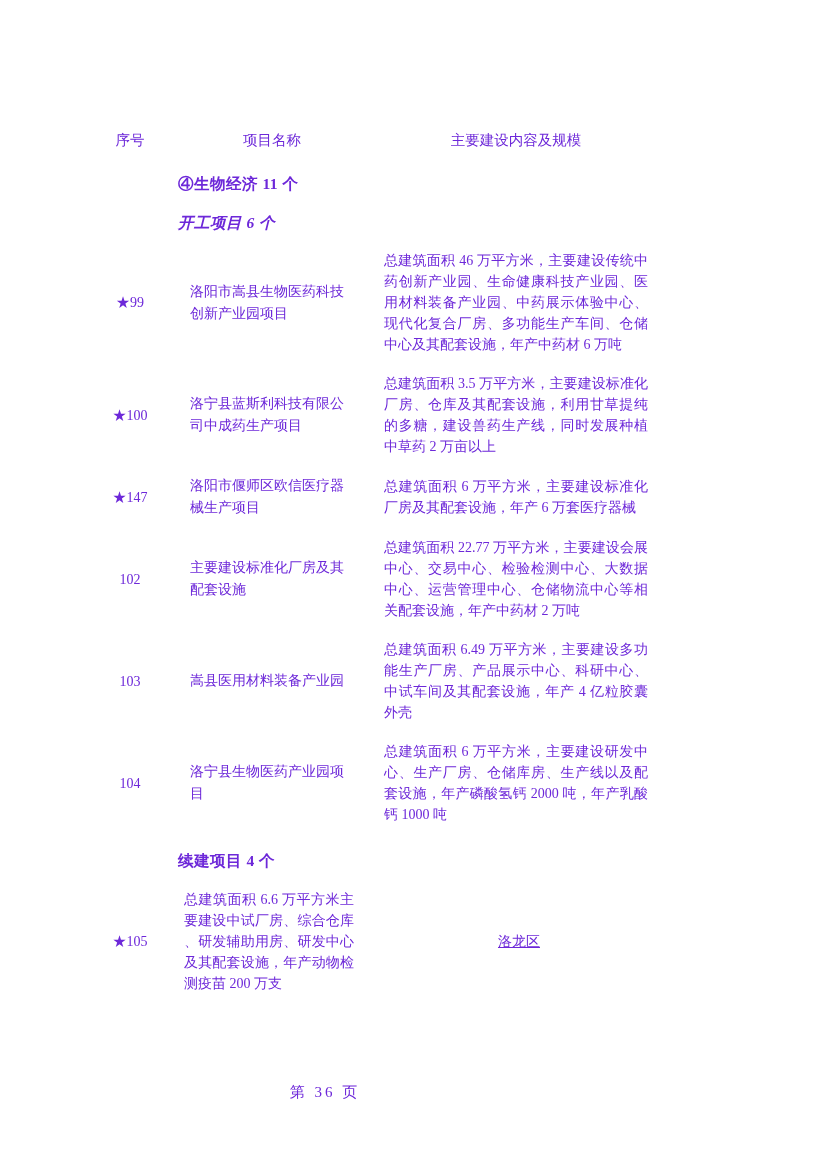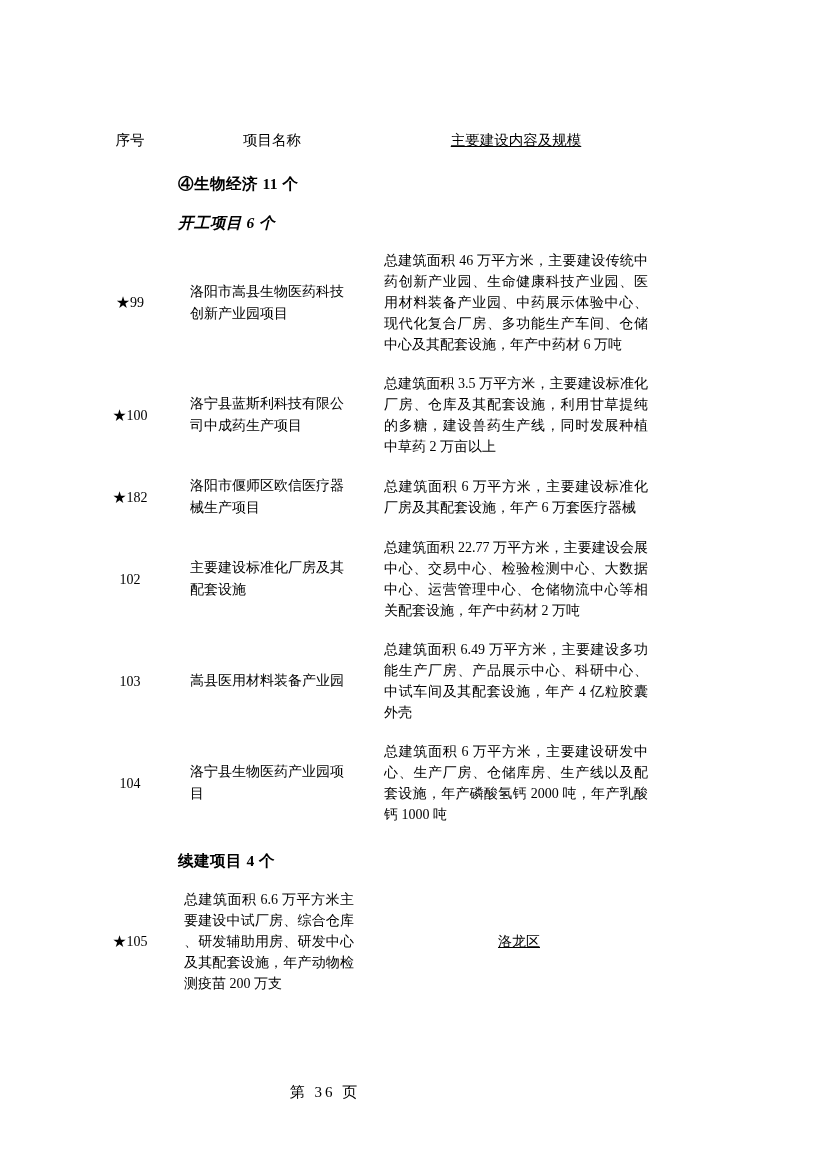--- a/index.html
+++ b/index.html
@@ -5,41 +5,40 @@
   html, body {
     margin: 0;
     padding: 0;
     background: #ffffff;
   }
   .page {
     position: relative;
     width: 672px;
     height: 1169px;
     background: #ffffff;
-    color: #000000;
+    color: #6d28d9;
     font-family: "Liberation Serif", "DejaVu Serif", serif;
     overflow: hidden;
   }
   .doc {
     position: absolute;
     left: 88px;
     top: 130px;
     width: 690px;
   }
   .header-row {
     display: grid;
     grid-template-columns: 84px 200px 294px 100px;
     font-size: 14.5px;
     line-height: 20px;
   }
   .header-cell { text-align: center; }
   .header-cell.content-h {
     padding-left: 12px;
     padding-right: 18px;
-    text-decoration: underline;
   }
   .section-heading {
     font-weight: bold;
     font-size: 15.5px;
     line-height: 22px;
     margin-left: 90px;
     letter-spacing: 0.5px;
   }
   .heading-biz { margin-top: 23px; font-family: Liberation Serif, serif; }
   .heading-start { margin-top: 17px; font-style: italic; }
@@ -114,21 +113,21 @@
       </div>
 
       <div class="row">
         <div class="cell seq">★100</div>
         <div class="cell name">洛宁县蓝斯利科技有限公司中成药生产项目</div>
         <div class="cell content">总建筑面积 3.5 万平方米，主要建设标准化厂房、仓库及其配套设施，利用甘草提纯的多糖，建设兽药生产线，同时发展种植中草药 2 万亩以上</div>
         <div class="cell county">洛宁县</div>
       </div>
 
       <div class="row">
-        <div class="cell seq">★182</div>
+        <div class="cell seq">★147</div>
         <div class="cell name">洛阳市偃师区欧信医疗器械生产项目</div>
         <div class="cell content">总建筑面积 6 万平方米，主要建设标准化厂房及其配套设施，年产 6 万套医疗器械</div>
         <div class="cell county">偃师区</div>
       </div>
 
       <div class="row">
         <div class="cell seq">102</div>
         <div class="cell name">主要建设标准化厂房及其配套设施</div>
         <div class="cell content">总建筑面积 22.77 万平方米，主要建设会展中心、交易中心、检验检测中心、大数据中心、运营管理中心、仓储物流中心等相关配套设施，年产中药材 2 万吨</div>
         <div class="cell county">嵩　县</div>

